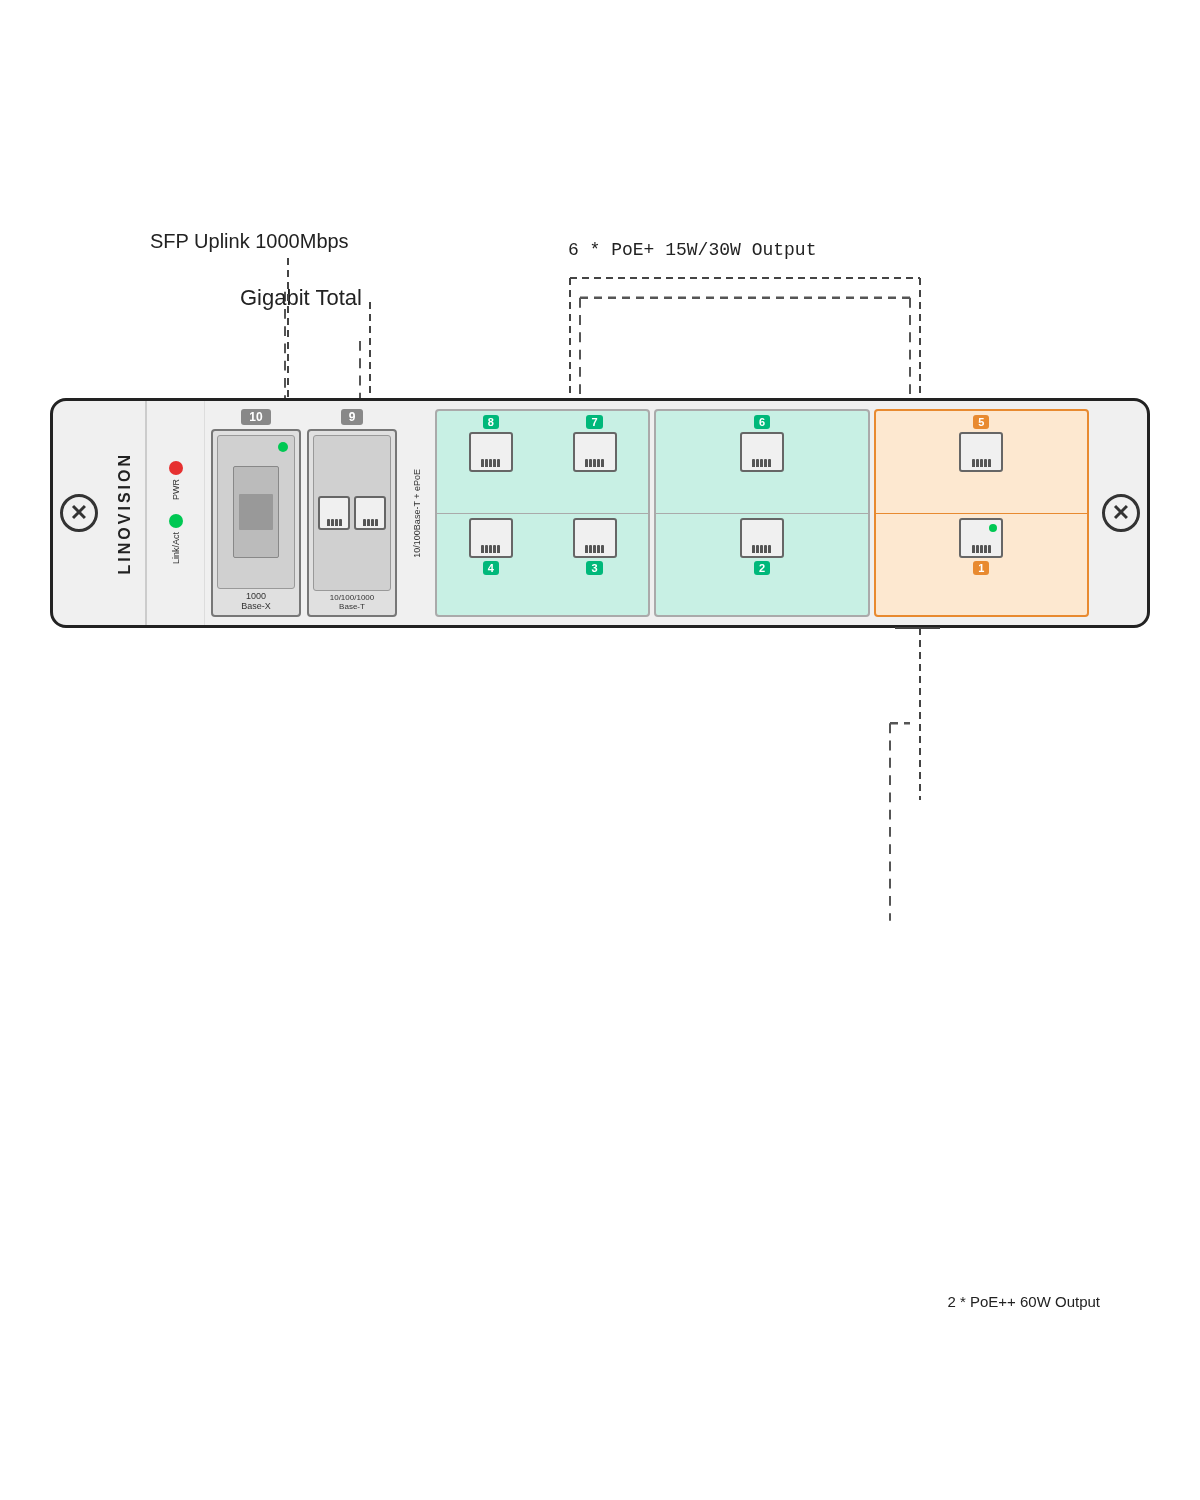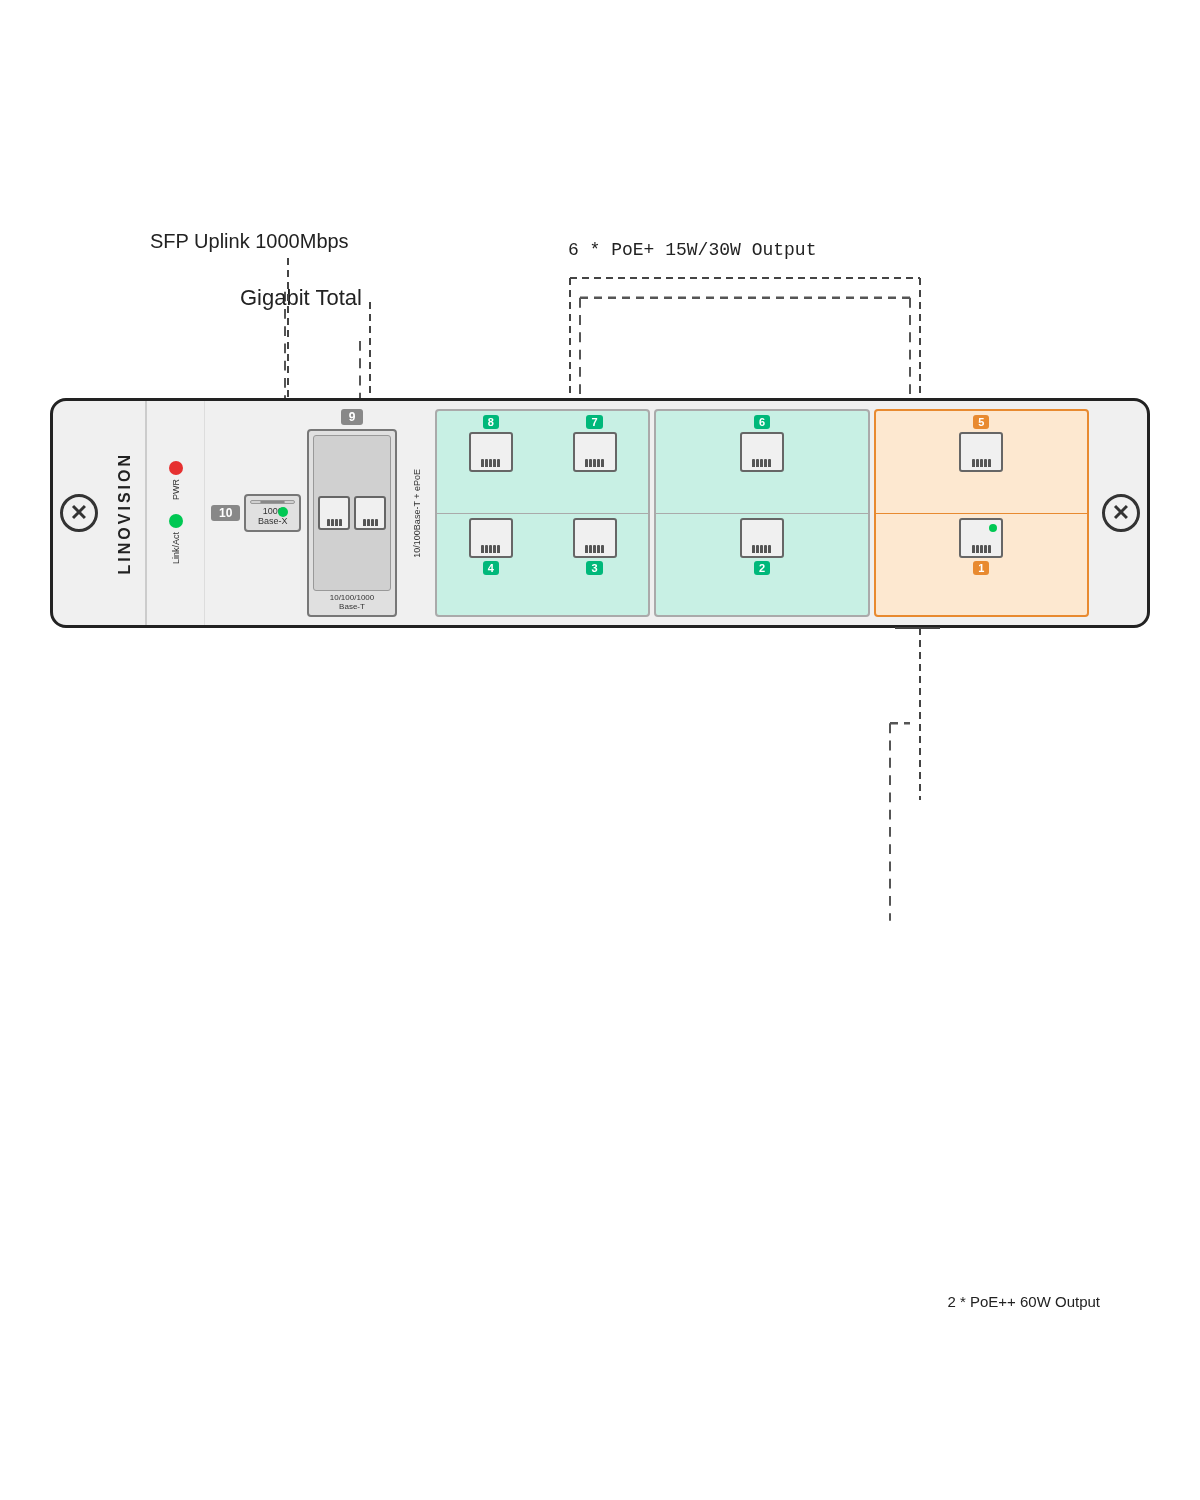--- a/index.html
+++ b/index.html
@@ -115,21 +115,21 @@
           <div style="width:14px;height:14px;border-radius:50%;background:#00c853;"></div>
           <span style="writing-mode:vertical-rl;transform:rotate(180deg);font-size:9px;color:#333;font-family:Arial,sans-serif;">Link/Act</span>
         </div>
       </div>
 
       <div style="
         flex:1; display:flex; padding:8px 6px 8px 6px; gap:6px; align-items:stretch;
       ">
 
         <div style="
-          width:90px; flex-shrink:0; display:flex; flex-direction:row; gap:4px; align-items:center;
+          width:90px; flex-shrink:0; display:flex; flex-direction:column; gap:4px; align-items:center;
         ">
           <span style="
             font-size:12px;font-weight:700;color:#fff;background:#888;
             padding:1px 8px;border-radius:3px;font-family:Arial,sans-serif;
           ">10</span>
           <div style="
             flex:1; width:100%; border:2px solid #777; border-radius:4px;
             background:#e0e0e0; display:flex; flex-direction:column;
             align-items:center; justify-content:center; position:relative; padding:4px;
           ">

